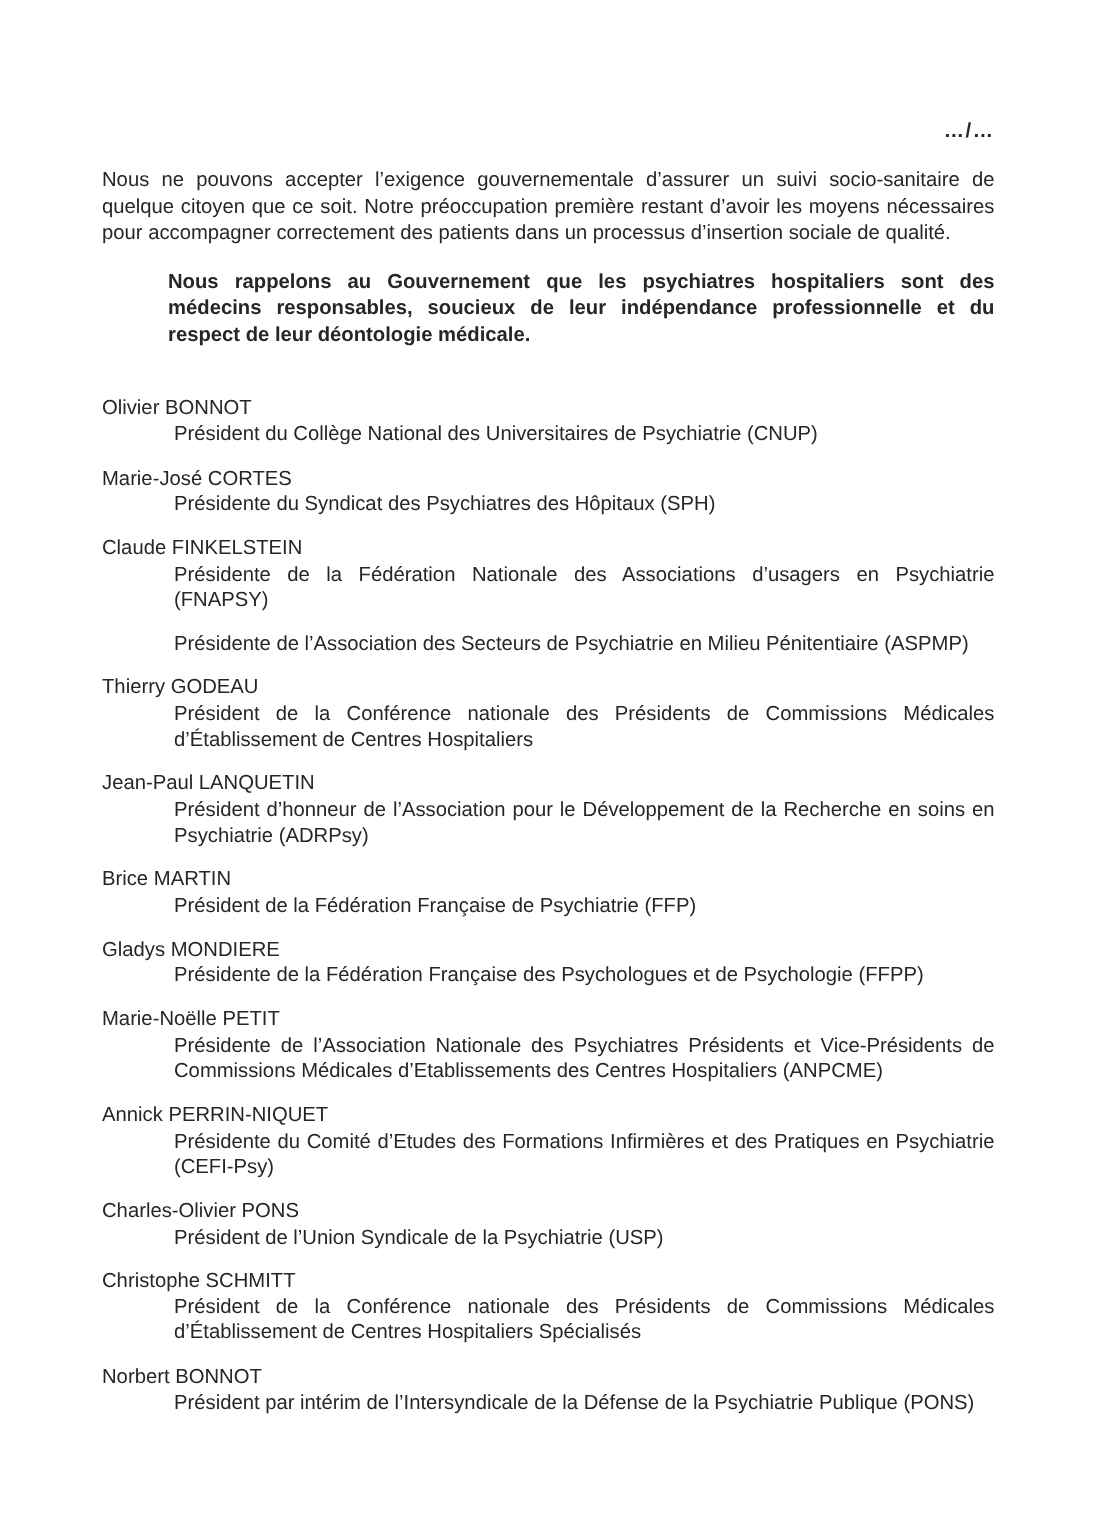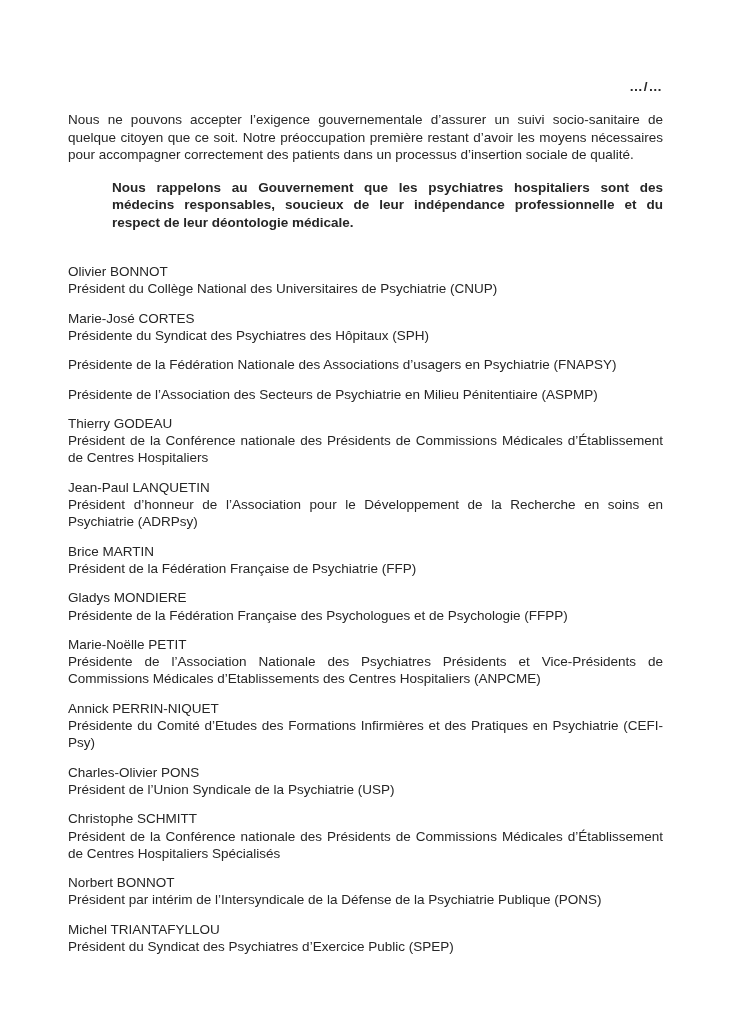--- a/index.html
+++ b/index.html
@@ -32,20 +32,21 @@
   }
   .para-1 { margin-top: 16px; }
   .para-2 { margin-top: 16px; font-weight: 700; margin-left: 44px; }
   .signatories { margin-top: 32px; }
   .sig { margin-bottom: 12px; }
   .sig-name {
     white-space: nowrap;
   }
   .sig-role {
     text-align: justify;
+    margin-left: 48px;
   }
 </style>
 </head>
 <body>
 
 <div class="page">
   <div class="cont-mark">…/…</div>
 
   <p class="para para-1">Nous ne pouvons accepter l’exigence gouvernementale d’assurer un suivi socio-sanitaire de quelque citoyen que ce soit. Notre préoccupation première restant d’avoir les moyens nécessaires pour accompagner correctement des patients dans un processus d’insertion sociale de qualité.</p>
 
@@ -54,20 +55,21 @@
   <div class="signatories">
       <div class="sig">
         <div class="sig-name">Olivier BONNOT</div>
         <div class="sig-role">Président du Collège National des Universitaires de Psychiatrie (CNUP)</div>
       </div>
       <div class="sig">
         <div class="sig-name">Marie-José CORTES</div>
         <div class="sig-role">Présidente du Syndicat des Psychiatres des Hôpitaux (SPH)</div>
       </div>
       <div class="sig">
+        <div class="sig-name">Claude FINKELSTEIN</div>
         <div class="sig-role">Présidente de la Fédération Nationale des Associations d’usagers en Psychiatrie (FNAPSY)</div>
       </div>
       <div class="sig">
         <div class="sig-role">Présidente de l’Association des Secteurs de Psychiatrie en Milieu Pénitentiaire (ASPMP)</div>
       </div>
       <div class="sig">
         <div class="sig-name">Thierry GODEAU</div>
         <div class="sig-role">Président de la Conférence nationale des Présidents de Commissions Médicales d’Établissement de Centres Hospitaliers</div>
       </div>
       <div class="sig">
@@ -95,18 +97,14 @@
         <div class="sig-role">Président de l’Union Syndicale de la Psychiatrie (USP)</div>
       </div>
       <div class="sig">
         <div class="sig-name">Christophe SCHMITT</div>
         <div class="sig-role">Président de la Conférence nationale des Présidents de Commissions Médicales d’Établissement de Centres Hospitaliers Spécialisés</div>
       </div>
       <div class="sig">
         <div class="sig-name">Norbert BONNOT</div>
         <div class="sig-role">Président par intérim de l’Intersyndicale de la Défense de la Psychiatrie Publique (PONS)</div>
       </div>
-      <div class="sig">
-        <div class="sig-name">Michel TRIANTAFYLLOU</div>
-        <div class="sig-role">Président du Syndicat des Psychiatres d’Exercice Public (SPEP)</div>
-      </div>
     </div>
 </div>
 
 </body></html>

